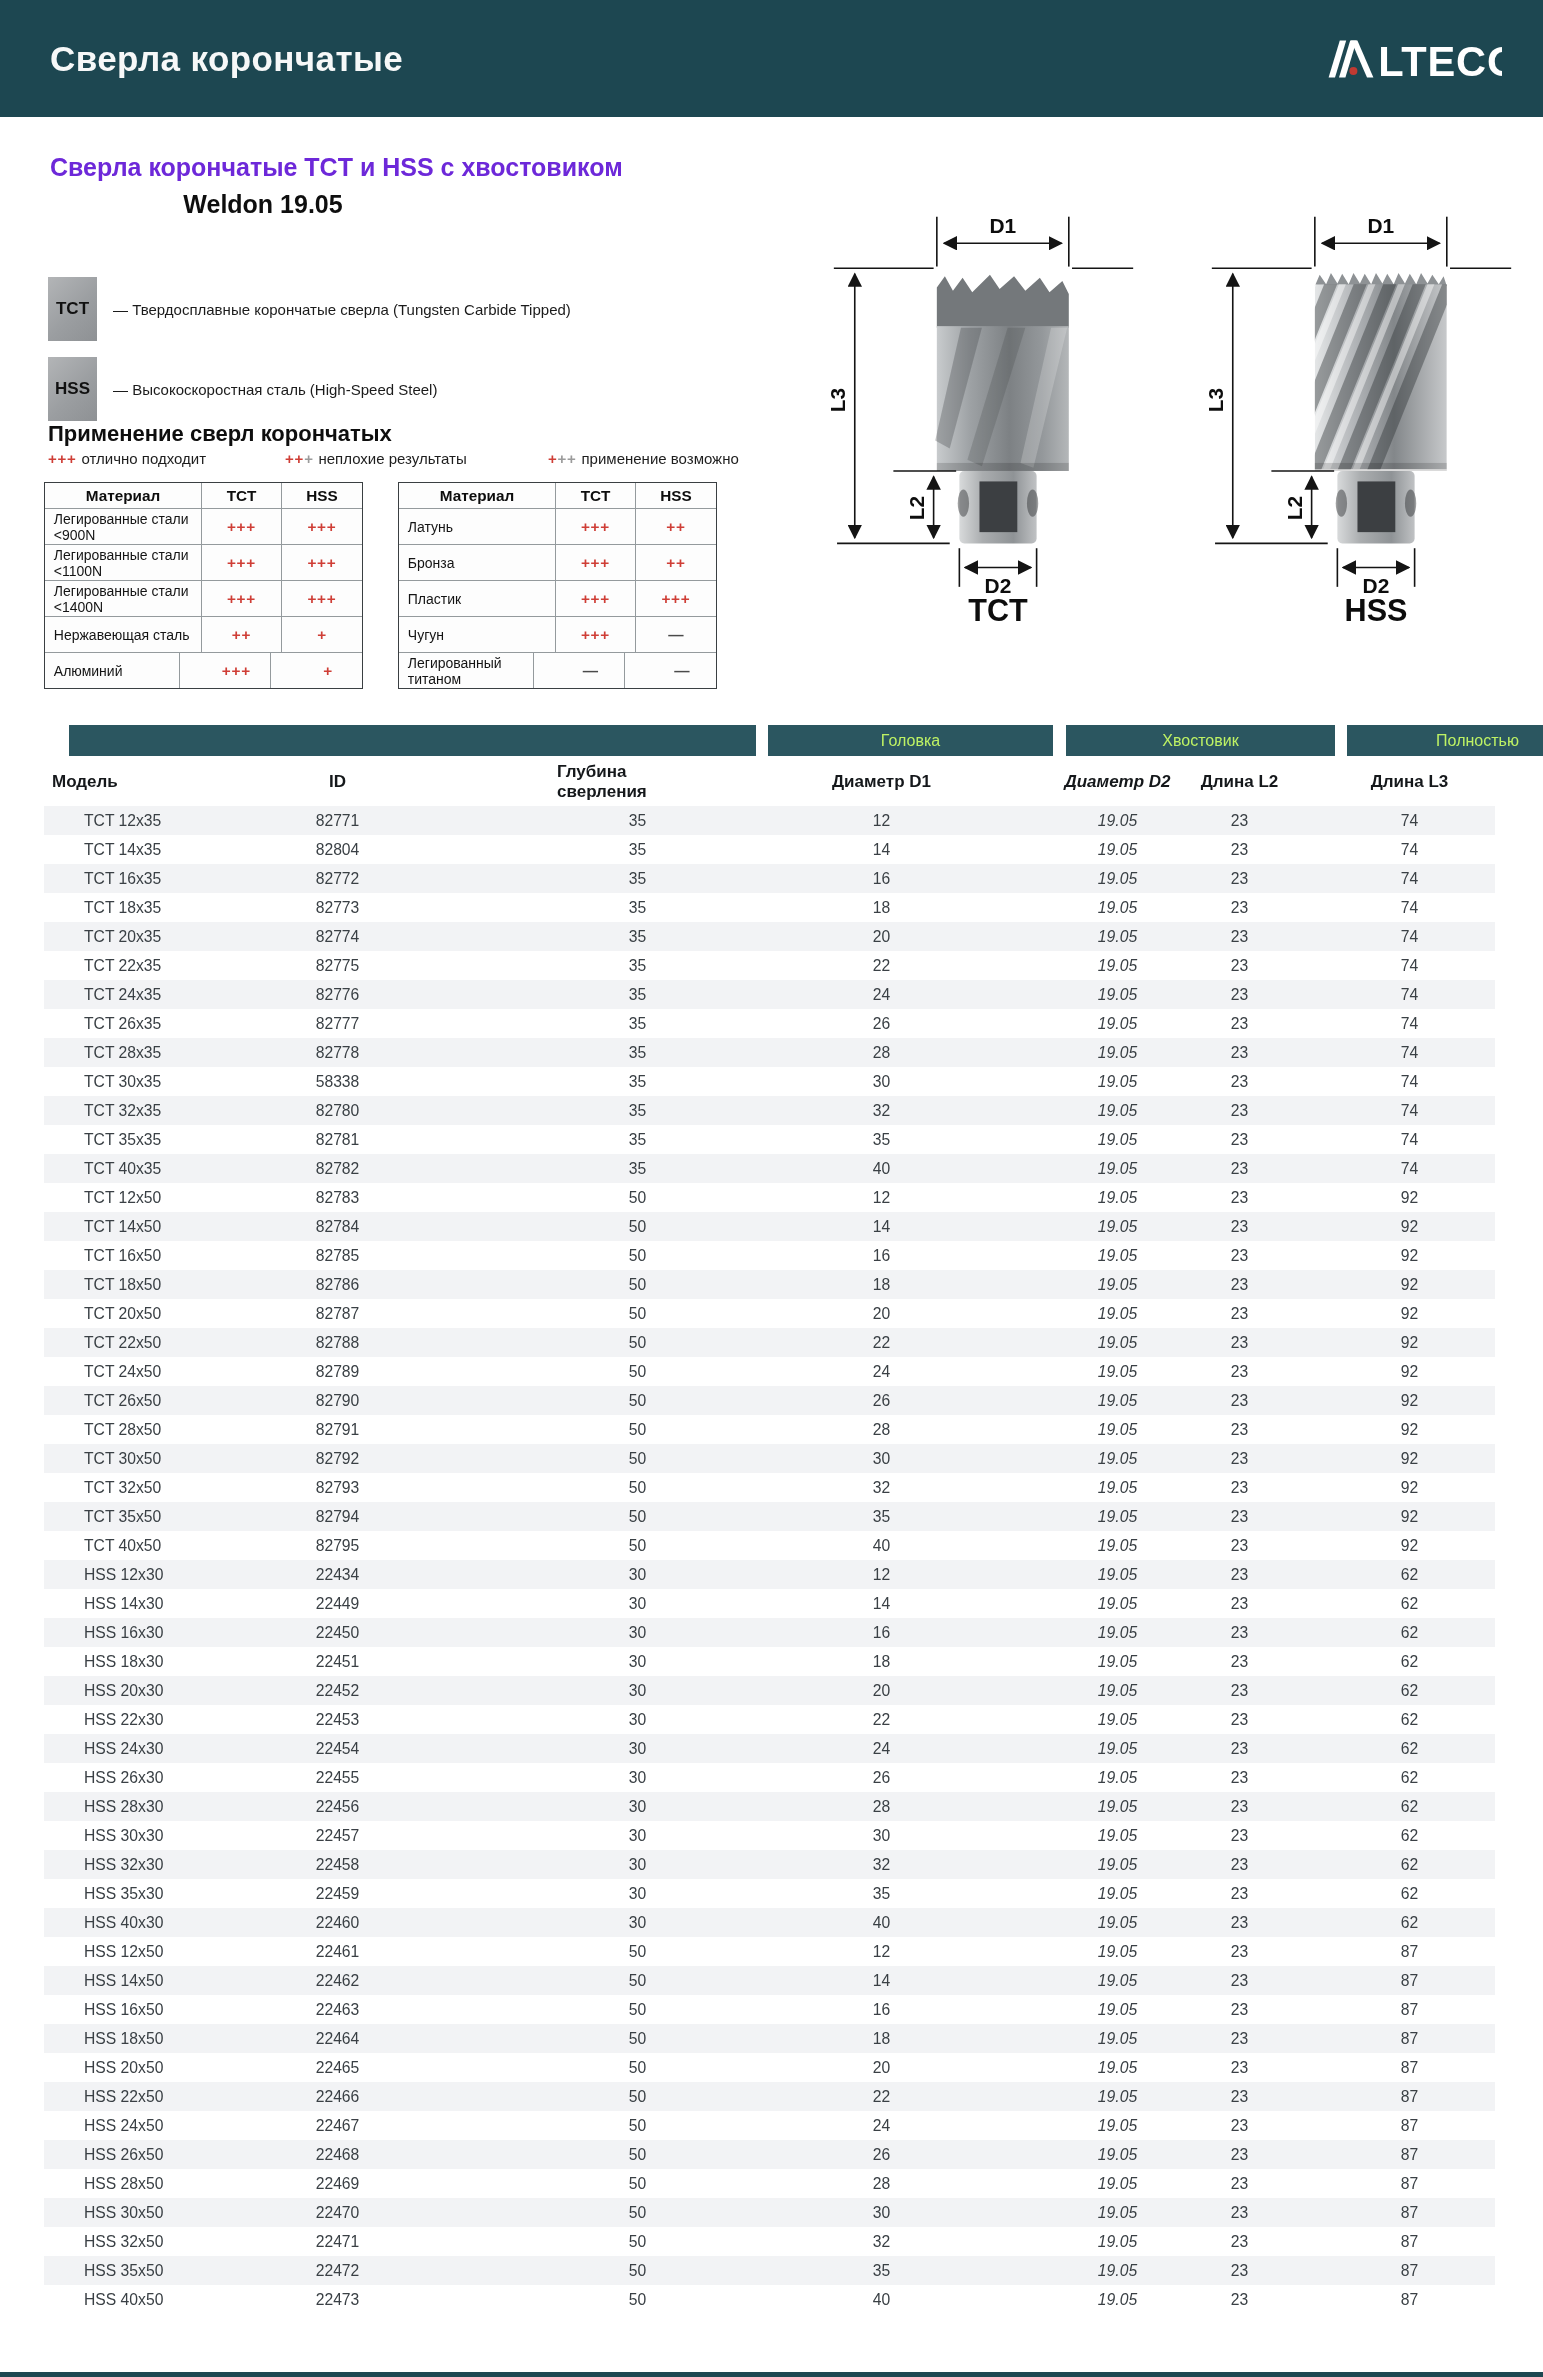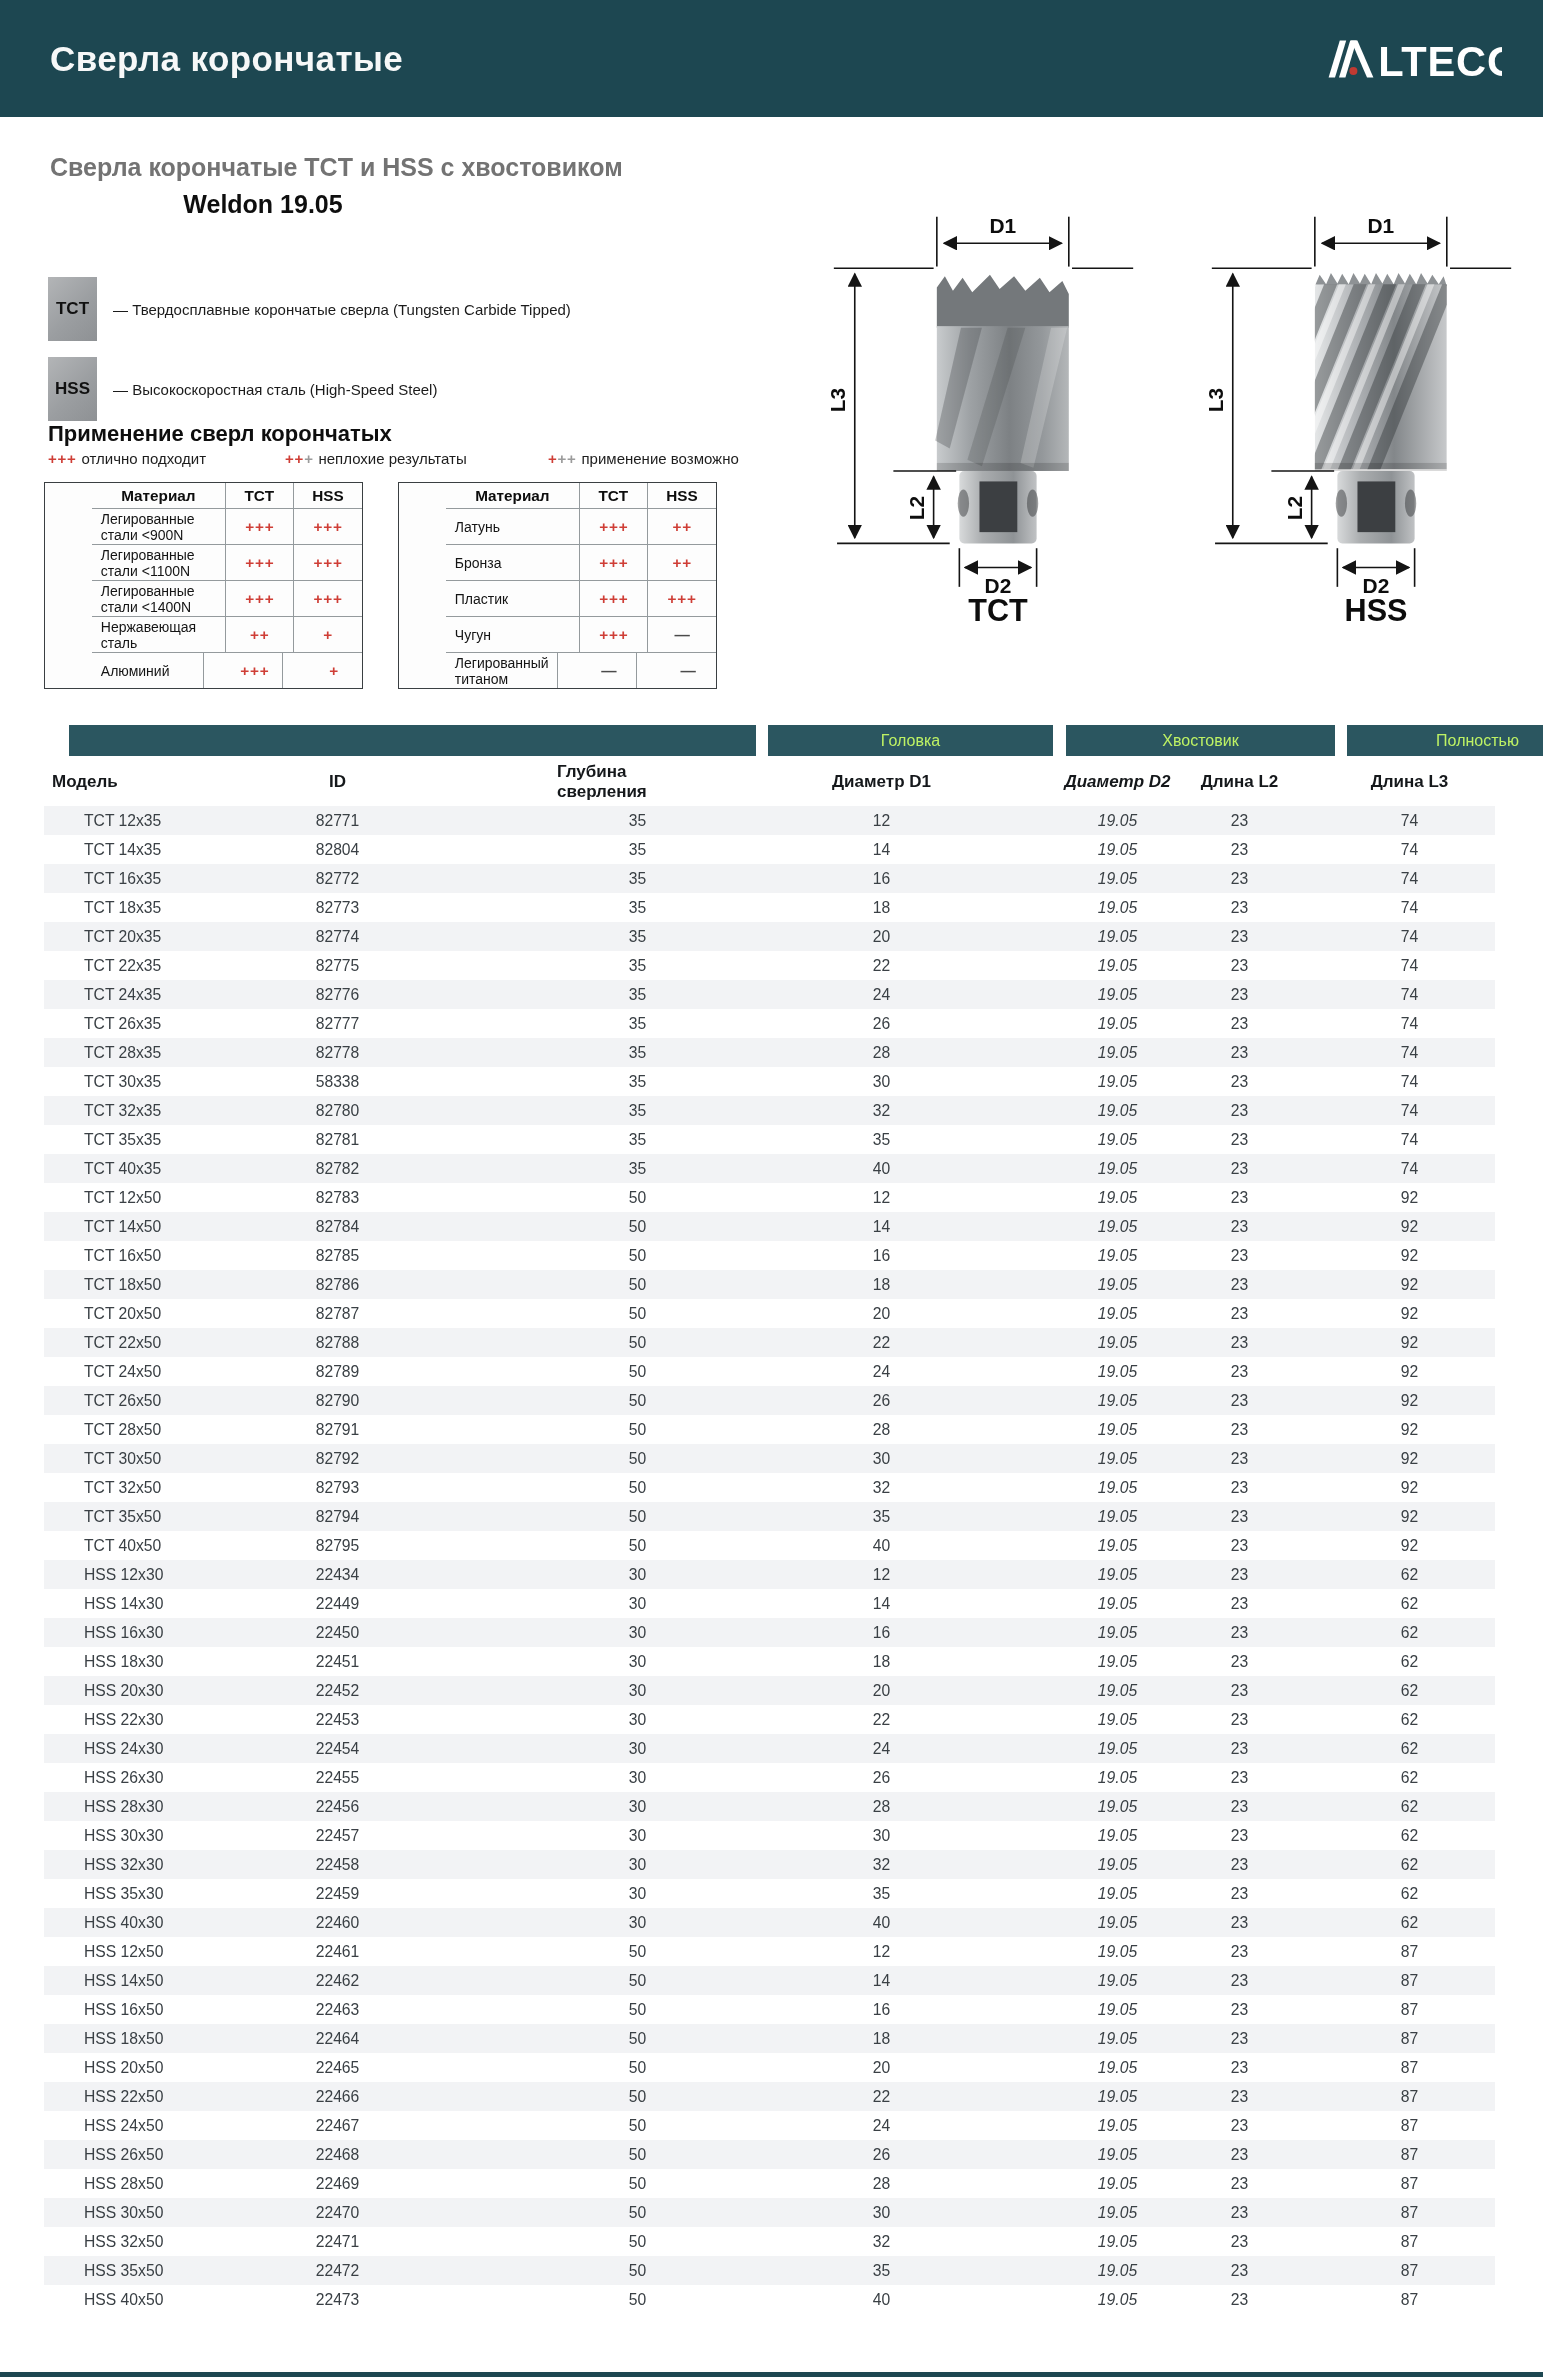--- a/index.html
+++ b/index.html
@@ -7,21 +7,21 @@
         font-family:"Liberation Sans","DejaVu Sans",sans-serif;overflow:hidden;}
 
   
   .topbar{position:absolute;left:0;top:0;width:1544px;height:117px;background:#1d4751;}
   .topbar-title{position:absolute;left:50px;top:50%;transform:translateY(-50%);
         margin:0;color:#f6f8f8;font-size:35px;font-weight:bold;letter-spacing:0.4px;}
   .logo{position:absolute;right:42px;top:50%;transform:translateY(-50%);width:174px;height:40px;}
 
   
   .subtitle{position:absolute;left:50px;top:153px;width:426px;}
-  .subtitle .l1{font-size:25px;font-weight:bold;color:#737373;white-space:nowrap;}
+  .subtitle .l1{font-size:25px;font-weight:bold;color:#6d28d9;white-space:nowrap;}
   .subtitle .l2{font-size:25px;font-weight:bold;color:#0e0e0e;text-align:center;margin-top:8px;}
 
   .badge-row{position:absolute;left:48px;display:flex;align-items:center;}
   .badge-row.b0{top:277px;}
   .badge-row.b1{top:357px;}
   .badge-box{width:49px;height:64px;background:linear-gradient(135deg,#b3b5b7 0%,#9b9ea1 55%,#8e9194 100%);
         display:flex;align-items:center;justify-content:center;
         font-size:17px;font-weight:bold;color:#111;flex:0 0 auto;}
   .badge-desc{margin-left:16px;font-size:15px;color:#1b1b1b;}
 
@@ -29,21 +29,21 @@
 
   .legend{position:absolute;top:450px;font-size:15px;color:#1d1d1d;white-space:nowrap;}
   .legend.lg0{left:48px;}
   .legend.lg1{left:285px;}
   .legend.lg2{left:548px;}
   .lg-strong{color:#cf3e36;font-weight:bold;letter-spacing:0.8px;}
   .lg-muted{color:#9b9b9b;font-weight:bold;letter-spacing:0.8px;}
   .lg-text{margin-left:4.8px;}
 
   
-  .app-table{position:absolute;top:482px;width:319px;border:1.6px solid #3a3f42;box-sizing:border-box;background:#fdfdfd;padding-left:47px;}
+  .app-table{position:absolute;top:482px;width:319px;border:1.6px solid #3a3f42;box-sizing:border-box;background:#fdfdfd;}
   .app-table.t0{left:44px;}
   .app-table.t1{left:398px;}
   .at-row{display:flex;border-bottom:0.8px solid #949a9d;}
   .at-row:last-child{border-bottom:none;gap:23px;}
   .at-cell{box-sizing:border-box;border-right:0.8px solid #949a9d;display:flex;align-items:center;height:35px;}
   .at-cell:last-child{border-right:none;}
   .at-cell.mat{width:157px;padding-left:8.8px;font-size:14px;color:#141414;}
   .at-cell.sym{width:80px;justify-content:center;font-size:15.3px;font-weight:bold;}
   .at-cell.sym.plus{color:#cf3e36;letter-spacing:0.8px;}
   .at-cell.sym.dash{color:#4a4a4a;}

